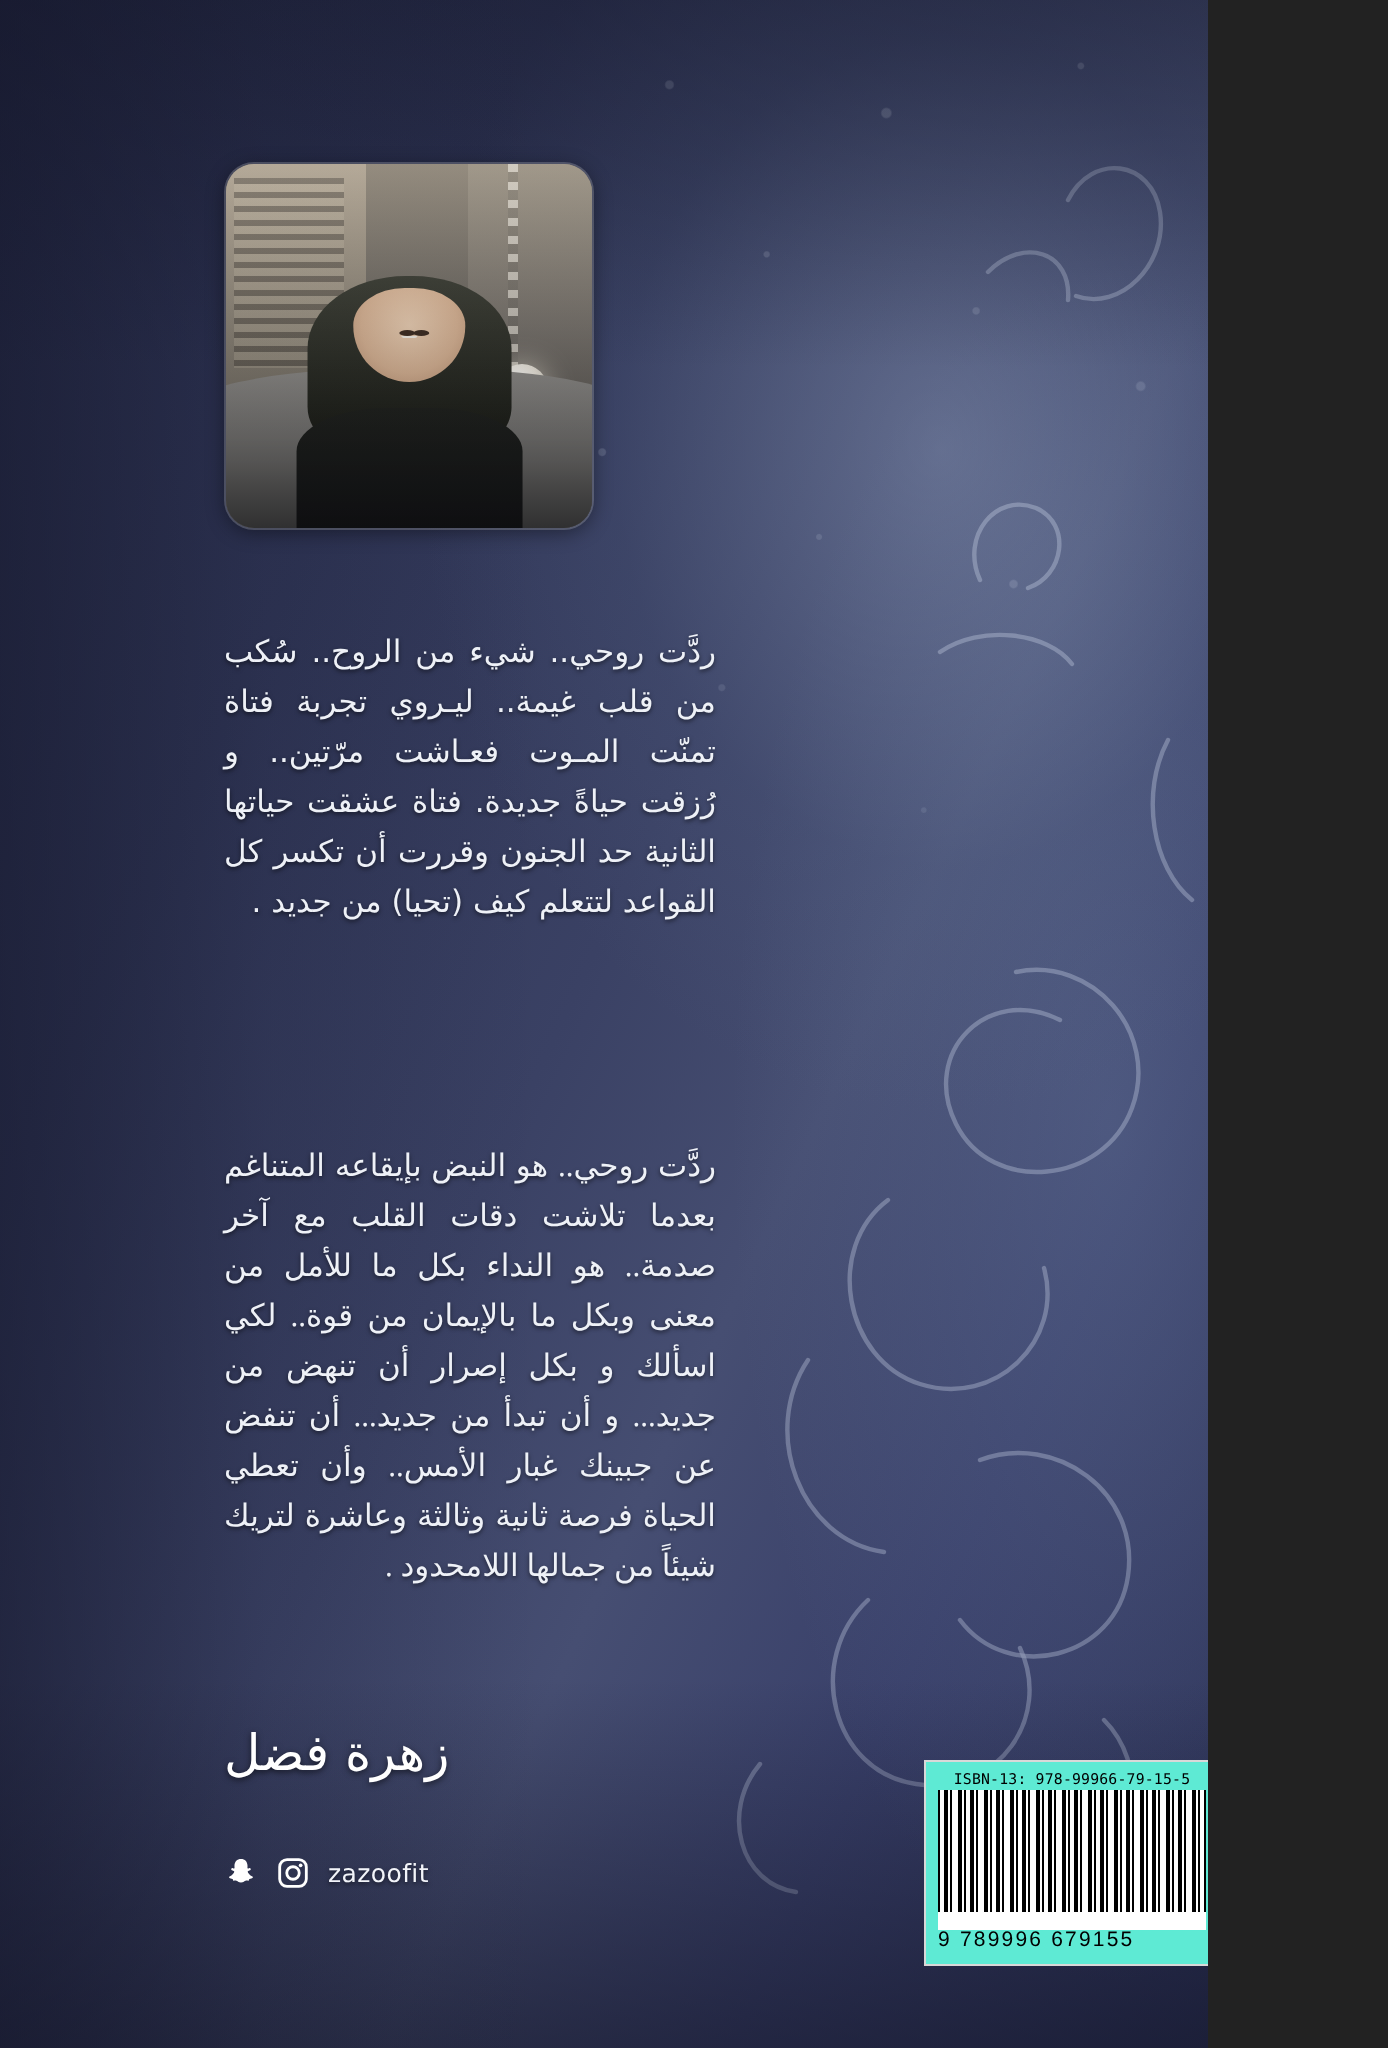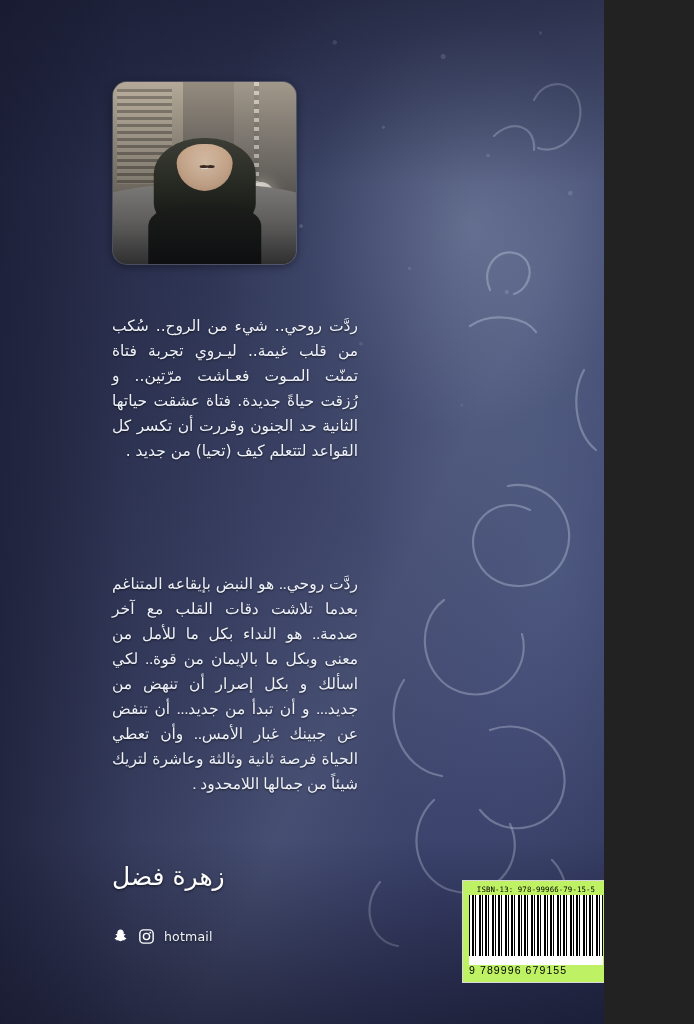--- a/index.html
+++ b/index.html
@@ -208,21 +208,21 @@
   }
   .ic svg { width: 17px; height: 17px; display: block; }
 
   
   .barcode-box {
     position: absolute;
     left: 462px;
     top: 880px;
     width: 148px;
     height: 103px;
-    background: #bef264;
+    background: #5eead4;
     padding: 4px 6px 2px 6px;
     box-sizing: border-box;
     border: 1px solid #d8d8d8;
   }
   .isbn-label {
     font-family: "DejaVu Sans Mono", monospace;
     font-size: 7.4px;
     color: #000;
     text-align: center;
     letter-spacing: 0.1px;
@@ -320,21 +320,21 @@
           <path fill="#ffffff" d="M12 2.2c2.8 0 4.5 1.9 4.6 4.6 0 .8-.06 1.5-.06 1.9.3.15.75.05 1.15-.12.5-.2 1.1.07 1.2.6.1.5-.3.85-.95 1.1-.5.2-1.2.4-1.2.85 0 .5 1.4 2.6 3.3 3.3.45.17.5.55.2.85-.45.45-1.5.75-2.2.9-.25.05-.35.28-.4.6-.05.3-.12.7-.5.7-.5 0-1.1-.2-1.9-.05-.75.14-1.5 1.25-3.25 1.25s-2.5-1.1-3.25-1.25c-.8-.15-1.4.05-1.9.05-.38 0-.45-.4-.5-.7-.05-.32-.15-.55-.4-.6-.7-.15-1.75-.45-2.2-.9-.3-.3-.25-.68.2-.85 1.9-.7 3.3-2.8 3.3-3.3 0-.45-.7-.65-1.2-.85-.65-.25-1.05-.6-.95-1.1.1-.53.7-.8 1.2-.6.4.17.85.27 1.15.12 0-.4-.06-1.1-.06-1.9C7.5 4.1 9.2 2.2 12 2.2z"></path>
         </svg>
       </span>
       <span class="ic">
         <svg viewBox="0 0 24 24" xmlns="http://www.w3.org/2000/svg">
           <rect x="2.6" y="2.6" width="18.8" height="18.8" rx="5.2" ry="5.2" fill="none" stroke="#ffffff" stroke-width="2"></rect>
           <circle cx="12" cy="12" r="4.4" fill="none" stroke="#ffffff" stroke-width="2"></circle>
           <circle cx="17.4" cy="6.6" r="1.3" fill="#ffffff"></circle>
         </svg>
       </span>
-      <span class="contact-text">hotmail</span>
+      <span class="contact-text">zazoofit</span>
     </div>
 
   </div>
 
   <div class="barcode-box">
     <div class="isbn-label">ISBN-13: 978-99966-79-15-5</div>
     <div class="bars-mask">
       <div class="bars"></div>
     </div>
     <div class="barcode-digits">9 789996 679155</div>

